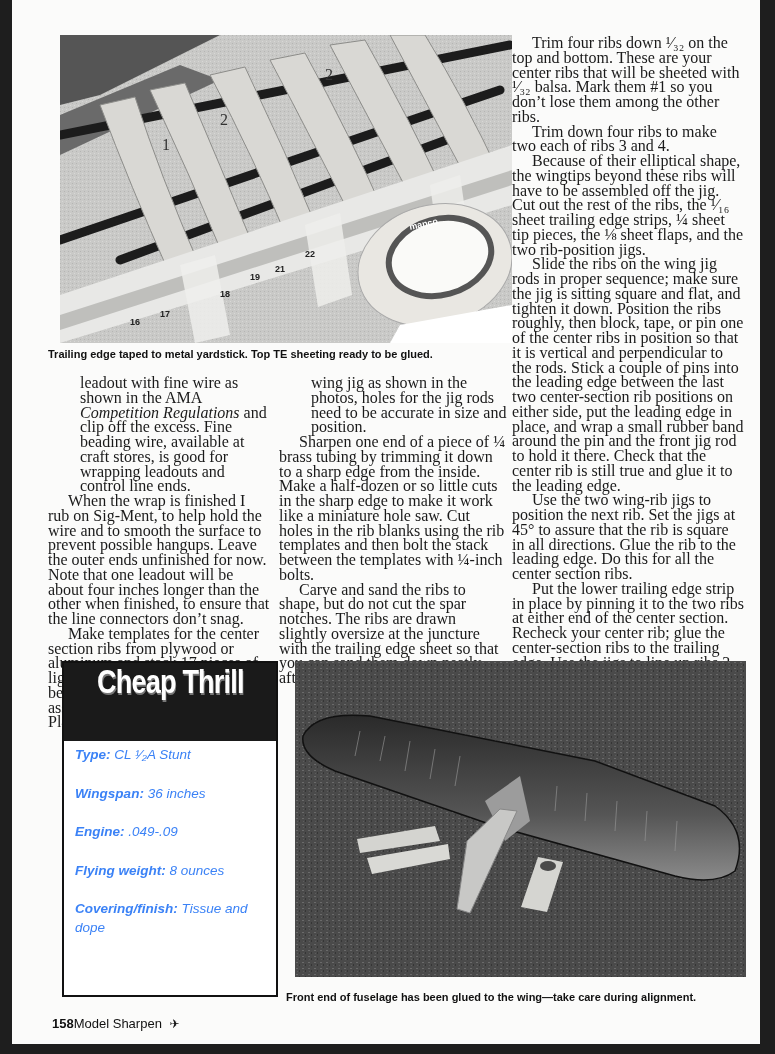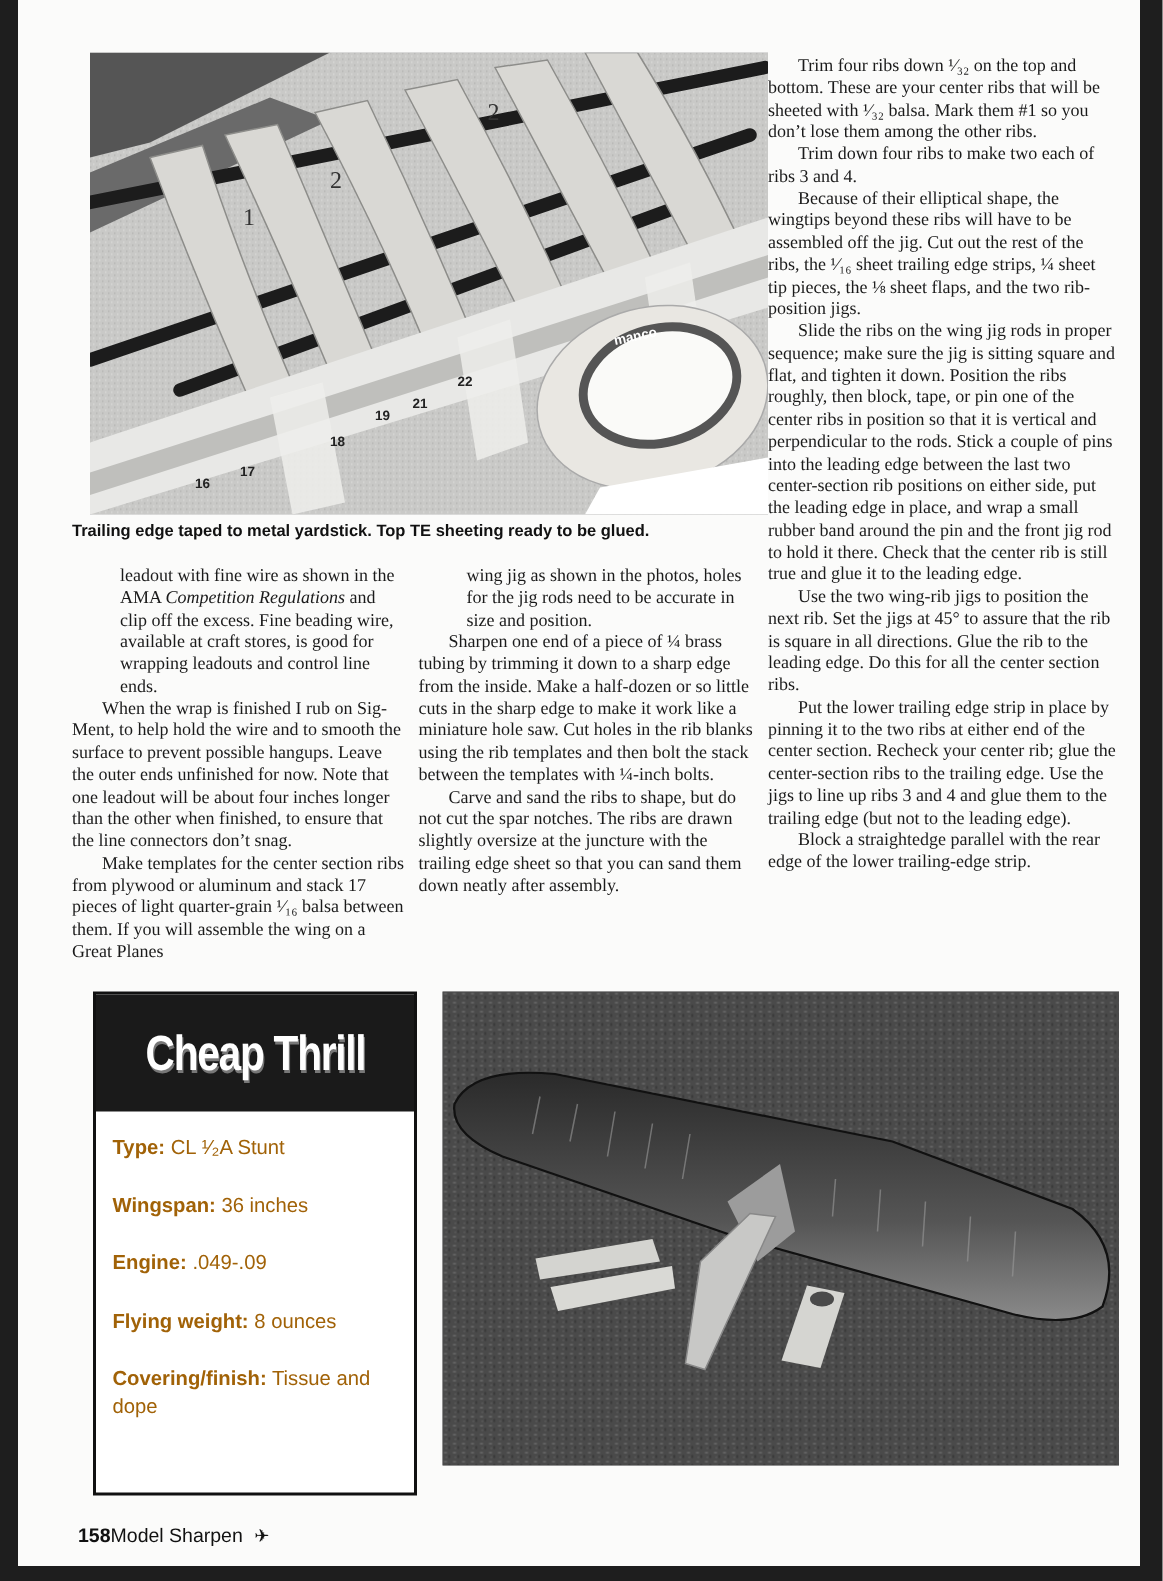--- a/index.html
+++ b/index.html
@@ -1,27 +1,27 @@
 <!DOCTYPE html>
 <html><head>
 <meta charset="utf-8">
 <style>
   html,body{margin:0;padding:0;}
   body{width:775px;height:1054px;background:#1e1e1e;position:relative;overflow:hidden;}
   .page{position:absolute;left:12px;top:0;width:748px;height:1044px;background:#fbfbfa;}
   .photo1{position:absolute;left:48px;top:35px;width:452px;height:308px;overflow:hidden;background:#bdbdbd;}
   .photo2{position:absolute;left:283px;top:661px;width:451px;height:316px;overflow:hidden;background:#3a3a3a;}
   .caption{position:absolute;font-family:"Liberation Sans",sans-serif;font-weight:bold;font-size:11px;color:#111;white-space:nowrap;}
-  .col{position:absolute;font-family:"Liberation Serif",serif;font-size:12px;line-height:14.75px;color:#1a1a1a;}
+  .col{position:absolute;font-family:"Liberation Serif",serif;font-size:16px;line-height:14.75px;color:#1a1a1a;}
   .col p{margin:0;text-indent:20px;}
   .col p.noindent{text-indent:0;margin-left:32px;}
   .spec{position:absolute;left:50px;top:661px;width:216px;height:336px;border:2px solid #111;background:#fff;box-sizing:border-box;}
-  .spec-head{height:78px;background:#1a1a1a;display:flex;align-items:center;justify-content:center;}
+  .spec-head{height:78px;background:#1a1a1a;display:flex;justify-content:center;}
   .spec-title{font-family:"Liberation Sans",sans-serif;font-weight:bold;font-size:33px;color:#fff;letter-spacing:-1px;transform:scaleX(0.82);text-shadow:1px 2px 0 #777;white-space:nowrap;}
-  .spec-body{padding:14px 10px 0 11px;font-family:"Liberation Sans",sans-serif;font-size:13.5px;color:#a16207;}
+  .spec-body{padding:4px 10px 0 11px;font-family:"Liberation Sans",sans-serif;font-size:13.5px;color:#3b82f6;font-style:italic;}
   .spec-row{margin:0 0 19.5px 0;line-height:19px;}
   .spec-row b{font-weight:bold;}
   .footer{position:absolute;left:40px;top:1016px;font-family:"Liberation Sans",sans-serif;font-size:13px;color:#111;}
   .footer b{font-weight:bold;margin-right:0;}
 </style>
 </head>
 <body>
 
 <div class="page">
 
@@ -157,18 +157,19 @@
 
       <polygon points="172,180 205,148 222,150 175,252 162,248" fill="#c8c8c6" stroke="#888" stroke-width="1"></polygon>
 
       <polygon points="62,178 140,165 145,180 65,192" fill="#d4d4d0"></polygon>
       <polygon points="72,197 153,183 155,198 77,213" fill="#d9d9d5"></polygon>
 
       <polygon points="243,196 268,201 252,251 226,246" fill="#d5d5d1"></polygon>
       <ellipse cx="253" cy="205" rx="8" ry="5" fill="#4a4a4a"></ellipse>
     </svg>
   </div>
+  <div class="caption" style="left:274px;top:991px;">Front end of fuselage has been glued to the wing—take care during alignment.</div>
 
   <div class="footer">
     <b>158</b><span>Model Sharpen</span>
     <span style="font-family:'DejaVu Sans',sans-serif;font-size:12px;margin-left:4px;">✈</span>
   </div>
 </div>
 
 </body></html>

